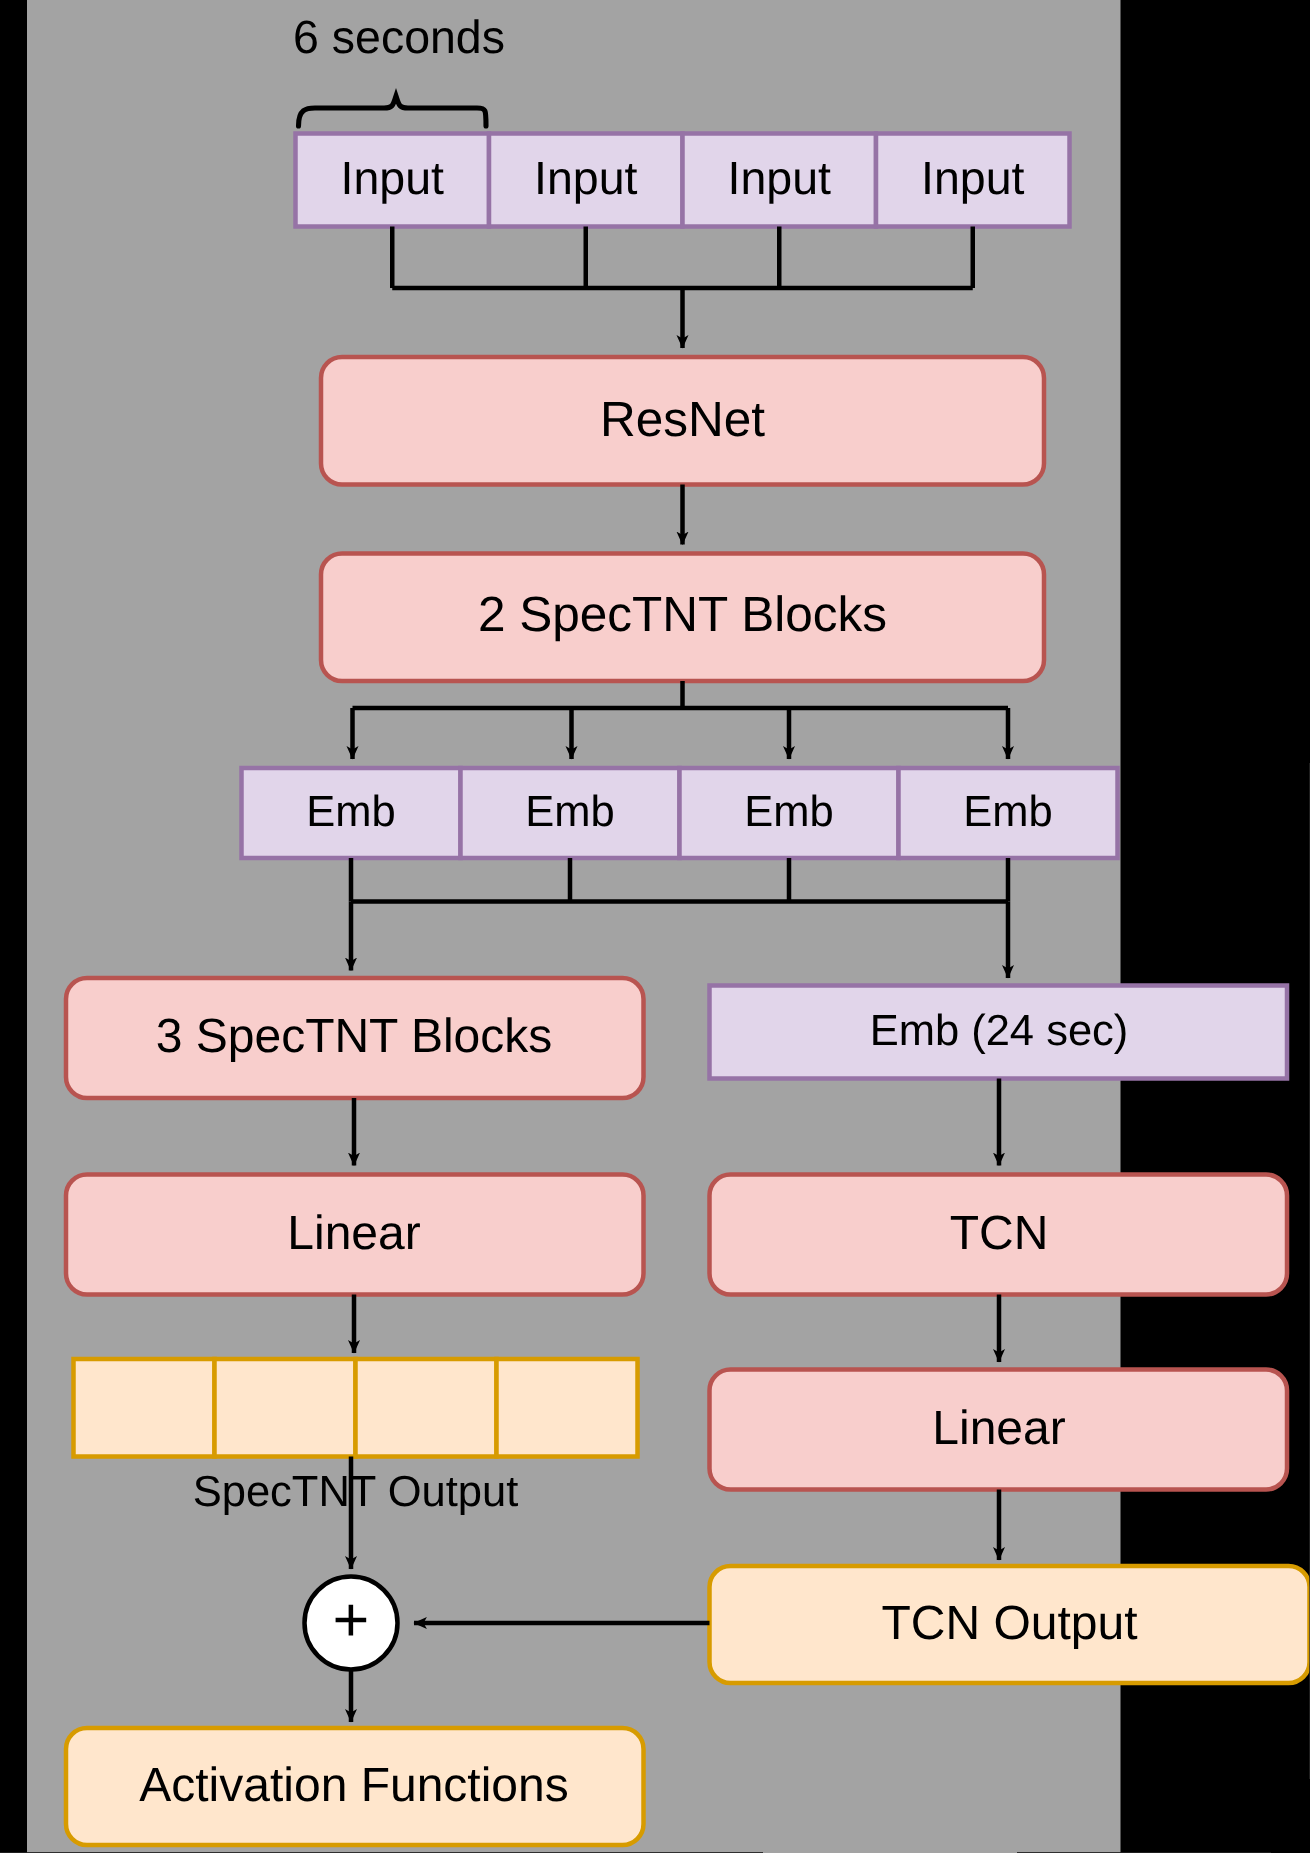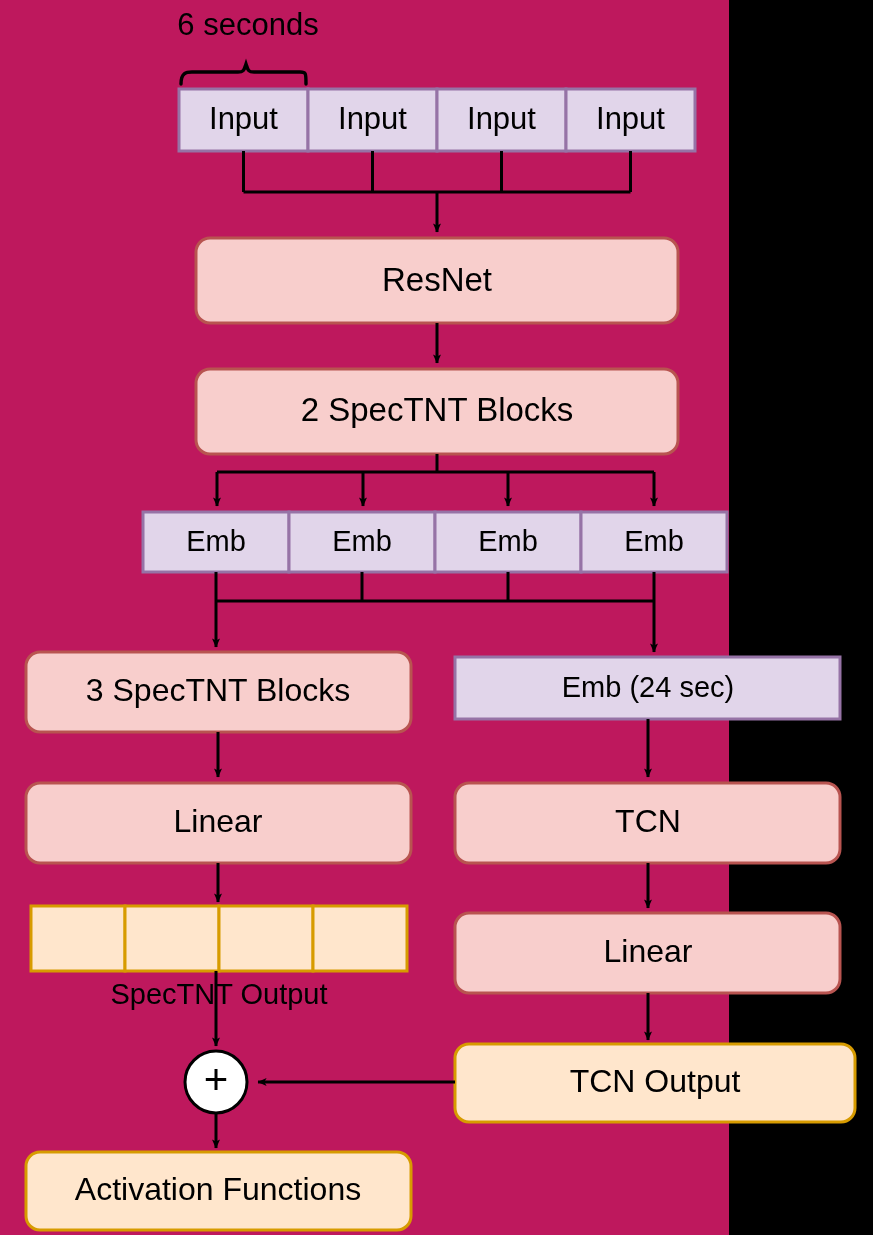--- a/index.html
+++ b/index.html
@@ -10,25 +10,25 @@
   #page {
     position: relative;
     width: 873px;
     height: 1235px;
     background: #000000;
     overflow: hidden;
     font-family: "Liberation Sans", sans-serif;
   }
   #canvas {
     position: absolute;
-    left: 0;
+    left: 18px;
     top: 0px;
     width: 729px;
     height: 1235px;
-    background: #be185d;
+    background: #a3a3a3;
   }
   svg.diagram {
     display: block;
     width: 863px;
     height: 1235px;
   }
   .blk-text {
     font-family: "Liberation Sans", sans-serif;
     fill: #000000;
     text-anchor: middle;

